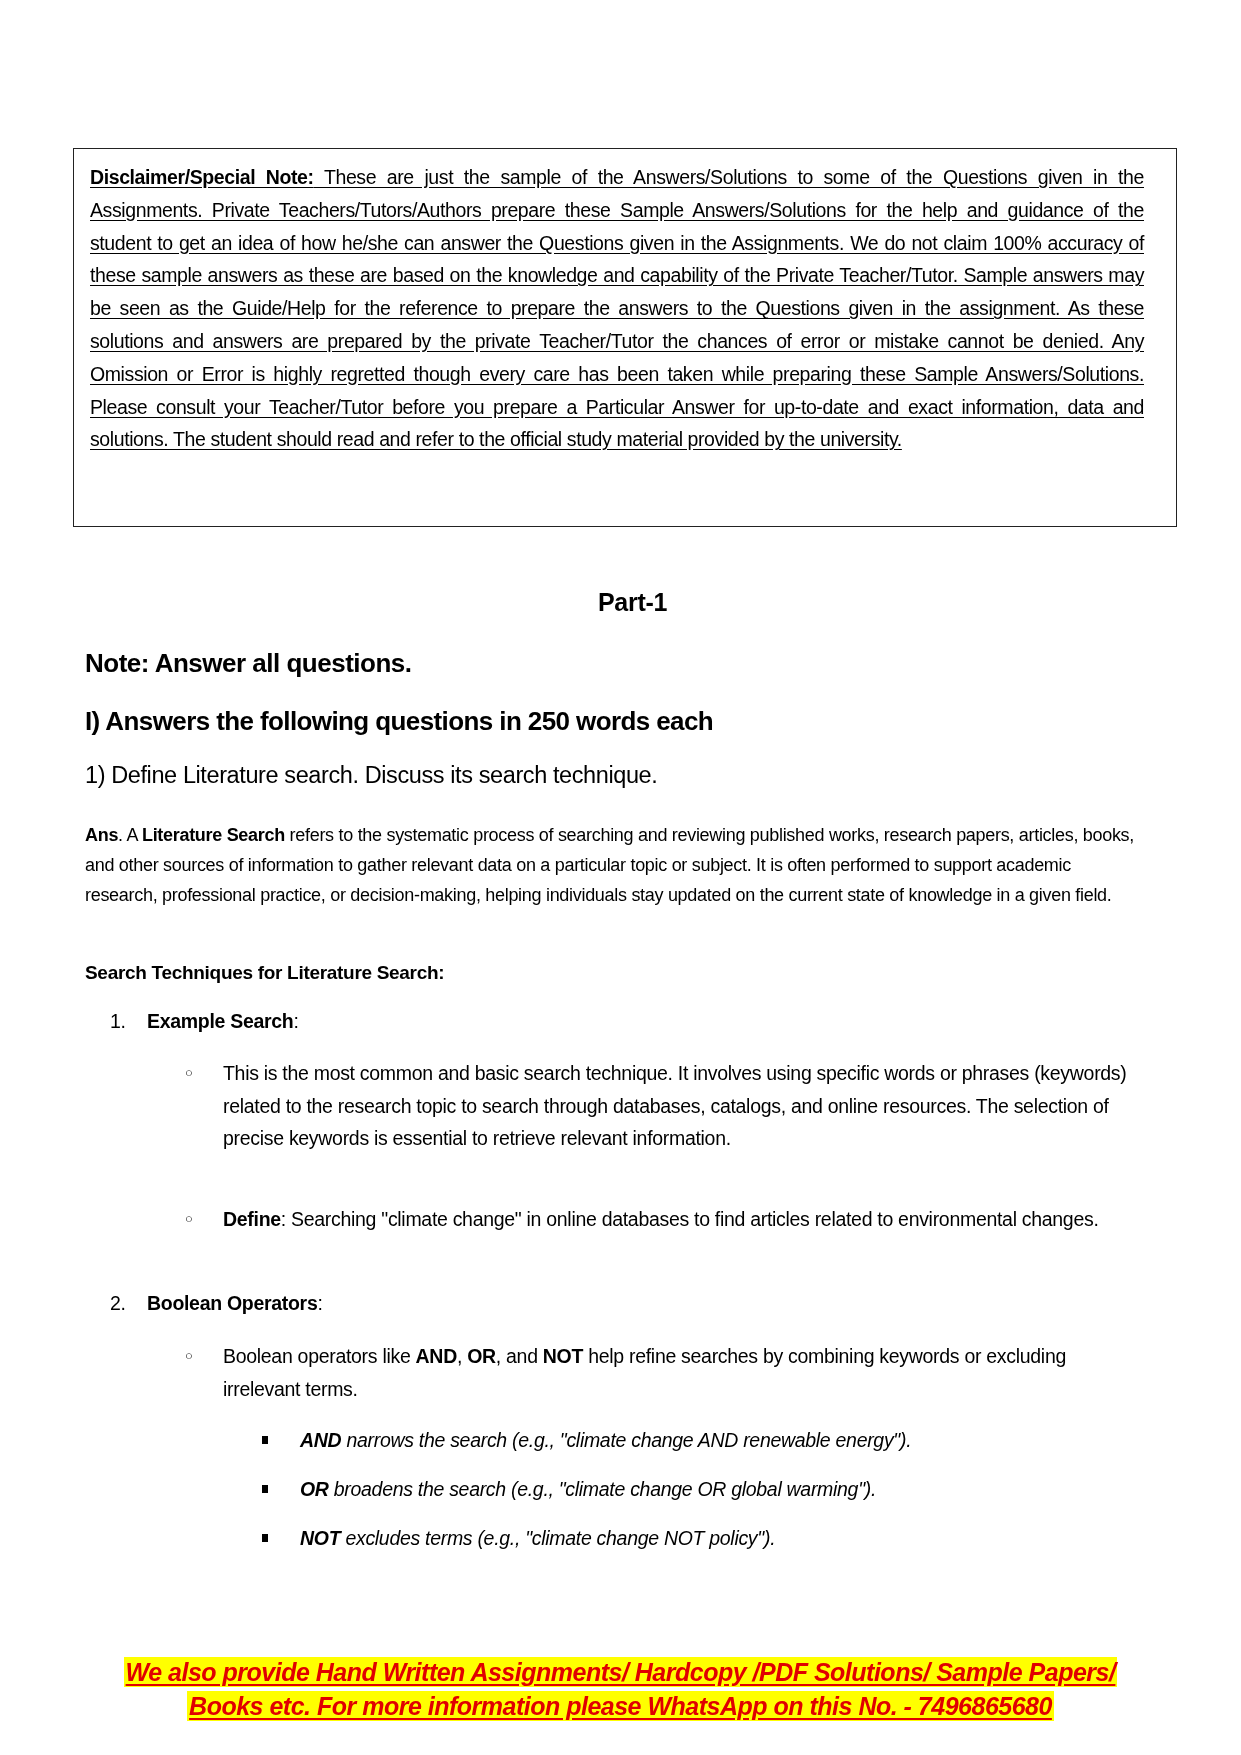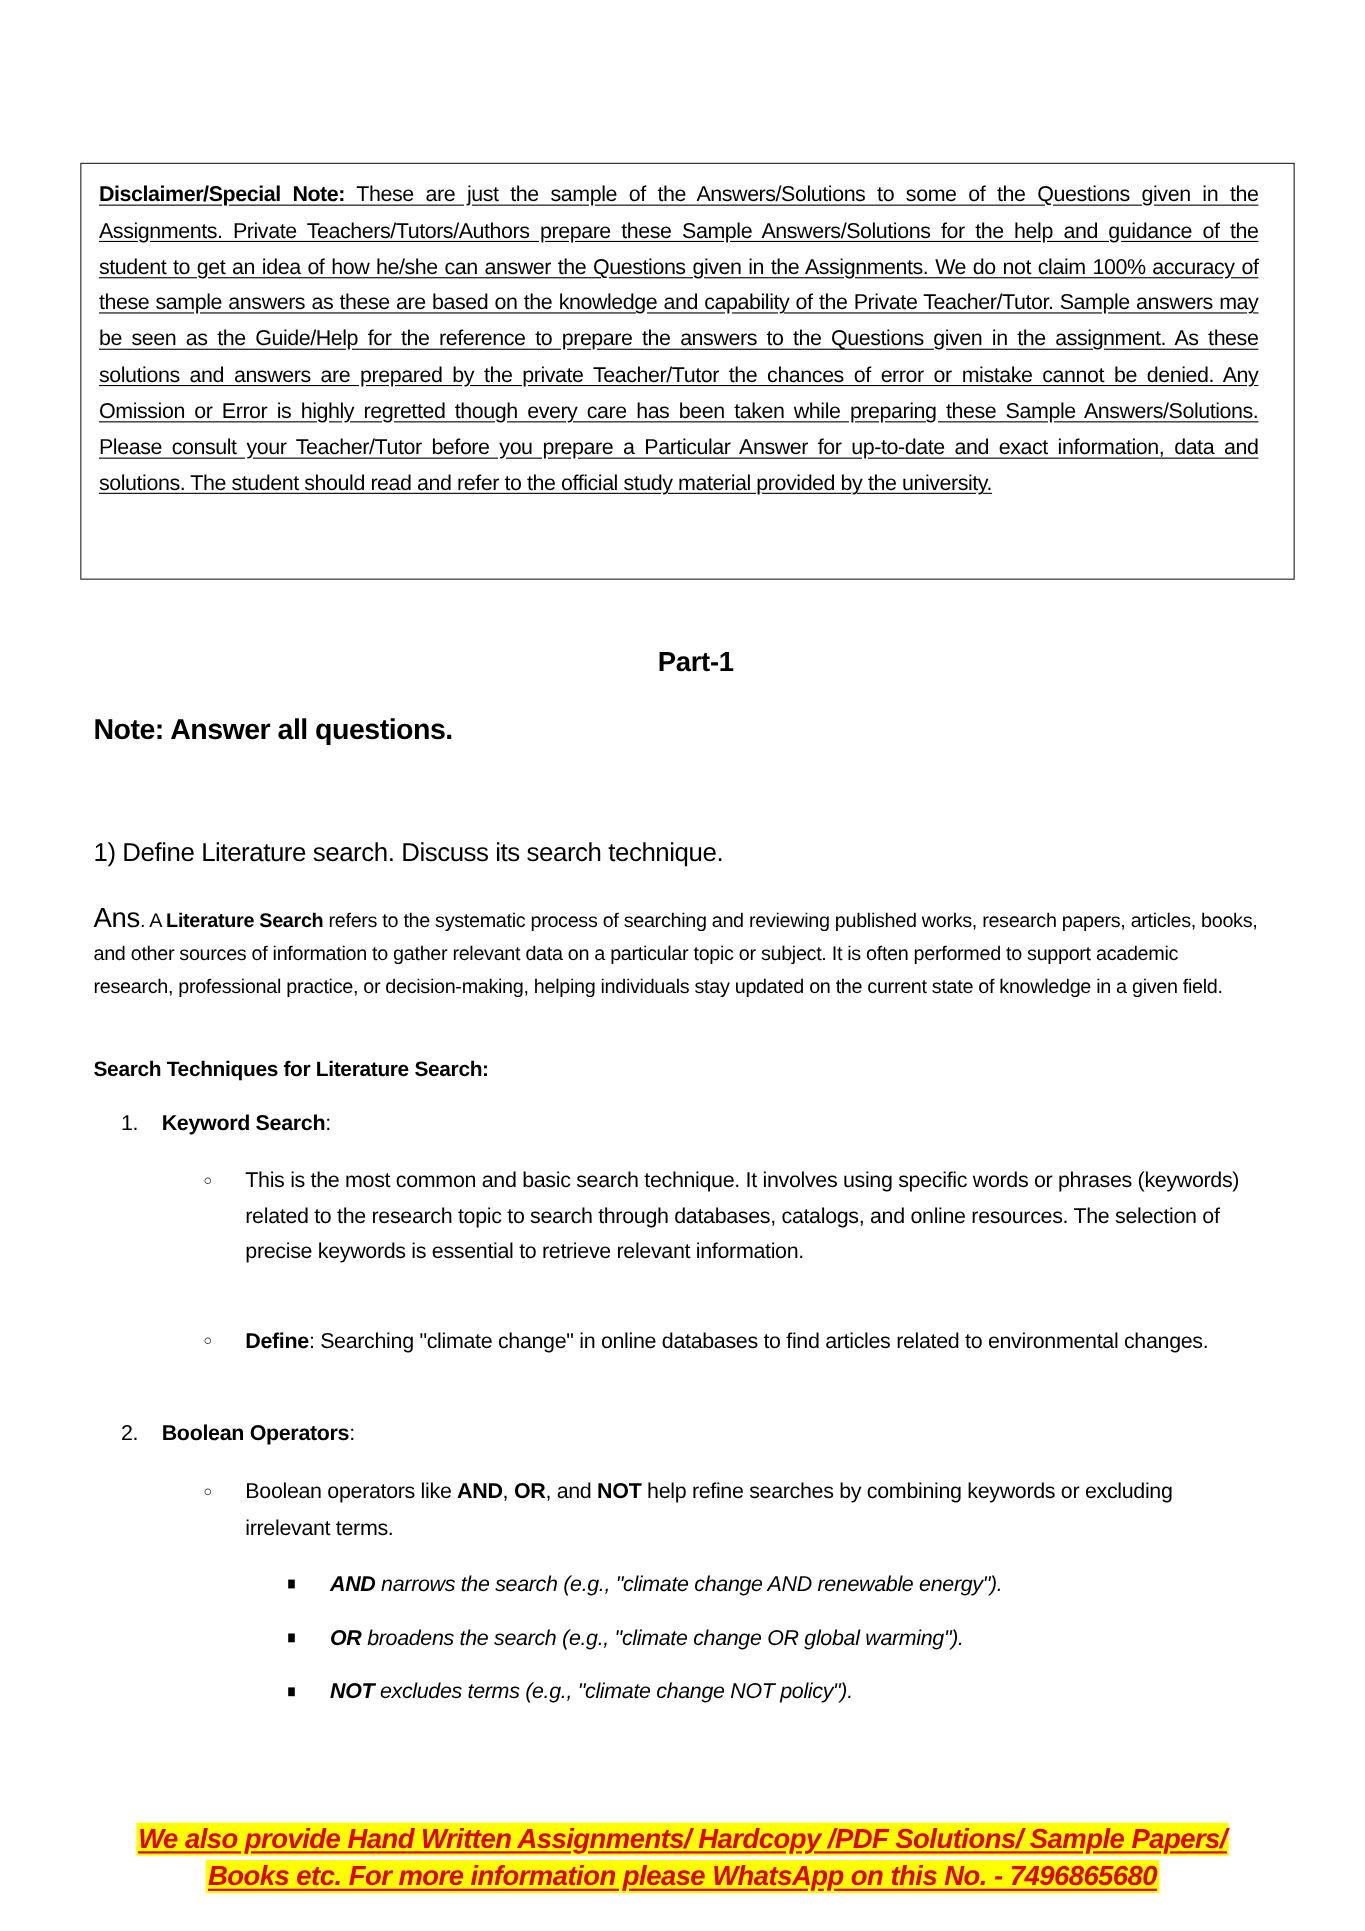--- a/index.html
+++ b/index.html
@@ -19,21 +19,21 @@
   }
   .disclaimer .lead { font-weight: bold; }
 
   .abs { position: absolute; margin: 0; padding-left: 12px; }
   .part-title { left: 0; width: 1241px; top: 588px; text-align: center; font-size: 25px; font-weight: bold; letter-spacing: -0.3px; }
   .h-note { left: 73px; top: 648px; font-size: 26px; font-weight: bold; letter-spacing: -0.5px; }
   .h-section { left: 73px; top: 706px; font-size: 26px; font-weight: bold; letter-spacing: -0.6px; }
   .h-question { left: 73px; top: 762px; font-size: 23.5px; font-weight: normal; letter-spacing: -0.4px; }
 
   .ans { left: 73px; top: 820px; width: 1060px; font-size: 18px; line-height: 30px; letter-spacing: -0.3px; }
-  .ans .ans-label { font-size: 25px; font-weight: normal; }
+  .ans .ans-label { font-size: 18px; font-weight: bold; }
   .ans b { font-weight: bold; }
 
   .sub-h { left: 73px; top: 962px; font-size: 19px; font-weight: bold; letter-spacing: -0.3px; }
 
   .num { position: absolute; font-size: 19.5px; letter-spacing: -0.3px; }
   .num .n { position: absolute; left: 0; }
   .num .t { position: absolute; left: 37px; white-space: nowrap; font-weight: bold; }
   .num .t .plain { font-weight: normal; }
 
   .circ { position: absolute; font-size: 19.5px; line-height: 32.5px; letter-spacing: -0.3px; }
@@ -59,29 +59,30 @@
 <body>
 
 <div class="page">
 
   <div class="disclaimer">
     <p><span class="lead">Disclaimer/Special Note:</span><span> These are just the sample of the Answers/Solutions to some of the Questions given in the Assignments. Private Teachers/Tutors/Authors prepare these Sample Answers/Solutions for the help and guidance of the student to get an idea of how he/she can answer the Questions given in the Assignments. We do not claim 100% accuracy of these sample answers as these are based on the knowledge and capability of the Private Teacher/Tutor. Sample answers may be seen as the Guide/Help for the reference to prepare the answers to the Questions given in the assignment. As these solutions and answers are prepared by the private Teacher/Tutor the chances of error or mistake cannot be denied. Any Omission or Error is highly regretted though every care has been taken while preparing these Sample Answers/Solutions. Please consult your Teacher/Tutor before you prepare a Particular Answer for up-to-date and exact information, data and solutions. The student should read and refer to the official study material provided by the university.</span></p>
   </div>
 
   <div class="abs part-title">Part-1</div>
   <div class="abs h-note">Note: Answer all questions.</div>
+  <div class="abs h-section">I) Answers the following questions in 250 words each</div>
   <div class="abs h-question">1) Define Literature search. Discuss its search technique.</div>
 
   <div class="abs ans"><span class="ans-label">Ans</span><span>. A </span><b>Literature Search</b><span> refers to the systematic process of searching and reviewing published works, research papers, articles, books, and other sources of information to gather relevant data on a particular topic or subject. It is often performed to support academic research, professional practice, or decision-making, helping individuals stay updated on the current state of knowledge in a given field.</span></div>
 
   <div class="abs sub-h">Search Techniques for Literature Search:</div>
 
   <div class="num" style="left:110px; top:1010px;">
     <span class="n">1.</span>
-    <span class="t"><span>Keyword Search</span><span class="plain">:</span></span>
+    <span class="t"><span>Example Search</span><span class="plain">:</span></span>
   </div>
 
   <div class="circ" style="left:185px; top:1057px;">
     <span class="bullet">○</span>
     <span class="txt">This is the most common and basic search technique. It involves using specific words or phrases (keywords) related to the research topic to search through databases, catalogs, and online resources. The selection of precise keywords is essential to retrieve relevant information.</span>
   </div>
 
   <div class="circ" style="left:185px; top:1203px;">
     <span class="bullet">○</span>
     <span class="txt"><b>Define</b><span>: Searching "climate change" in online databases to find articles related to environmental changes.</span></span>

